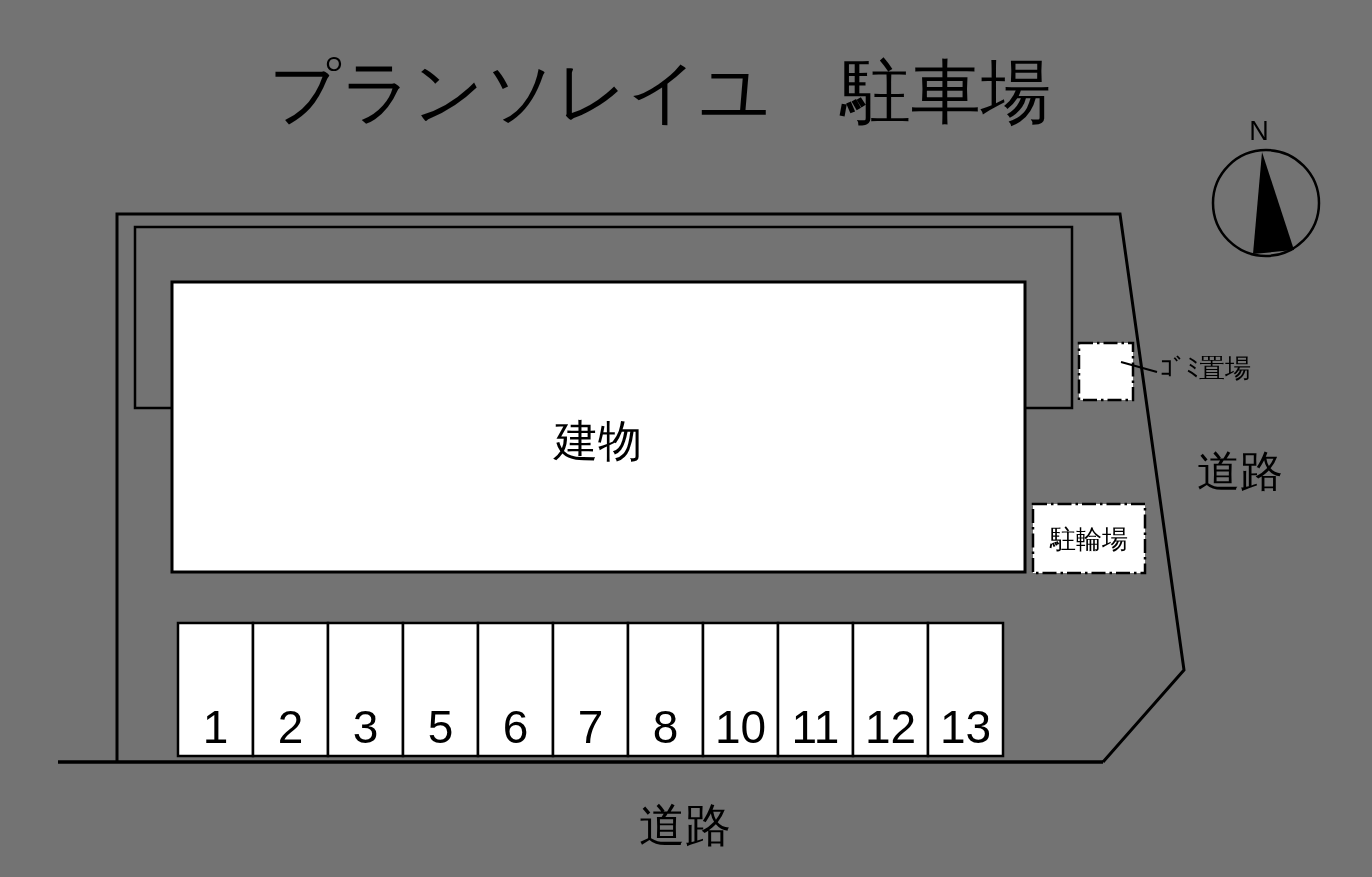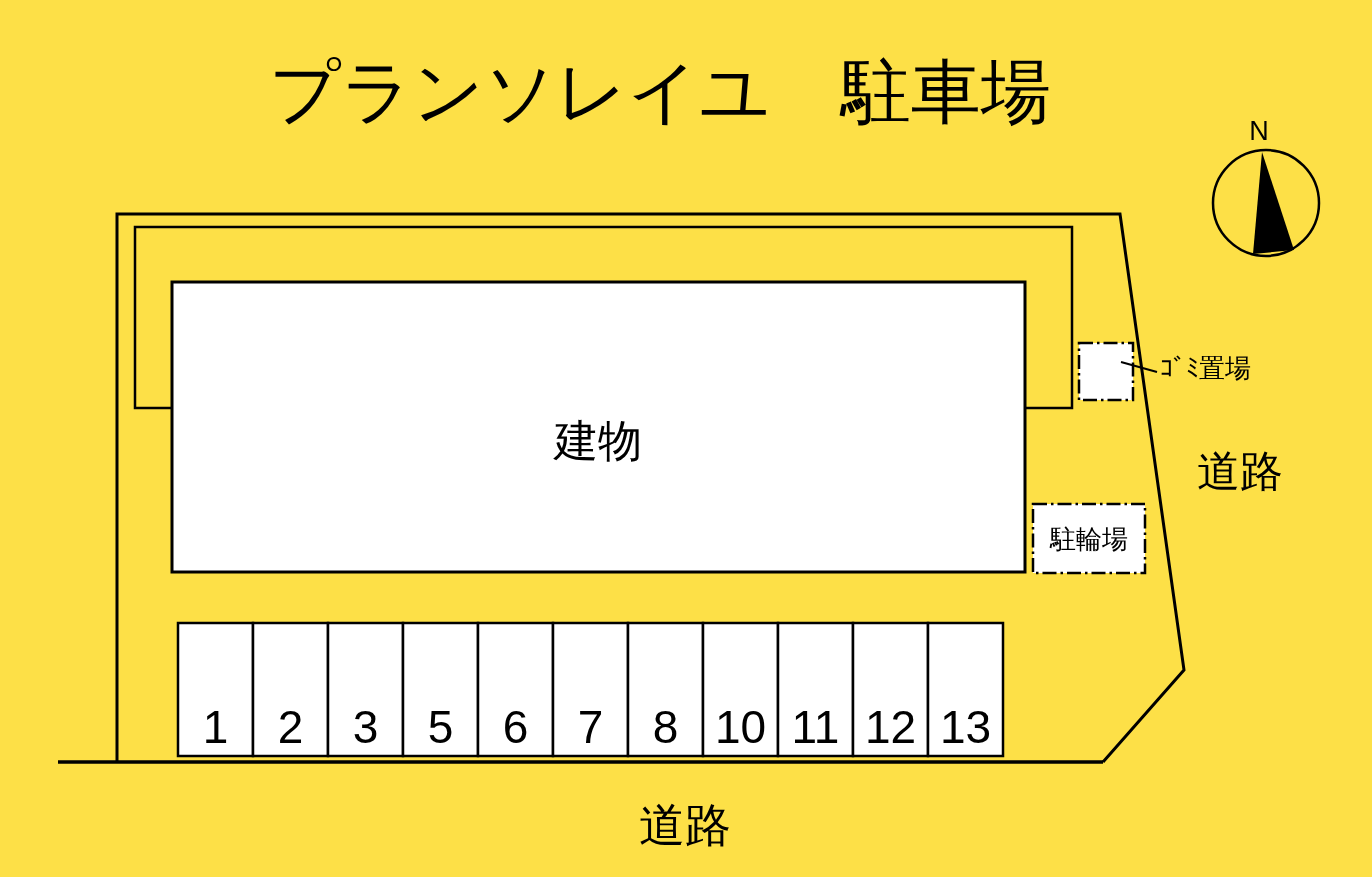--- a/index.html
+++ b/index.html
@@ -1,20 +1,20 @@
 <!DOCTYPE html>
 <html><head>
 <meta charset="utf-8">
 <style>
   html, body { margin: 0; padding: 0; background: #ffffff; }
   .stage {
     position: relative;
     width: 1372px;
     height: 877px;
-    background: #fde047;
+    background: #737373;
     overflow: hidden;
   }
   svg { display: block; }
   svg text {
     font-family: "Liberation Sans", "DejaVu Sans", sans-serif;
     fill: #000000;
   }
   .ln { stroke: #000000; fill: none; }
   .filled-white { fill: #ffffff; stroke: #000000; }
   .dashdot { stroke-dasharray: 14 4 2.5 4; }

